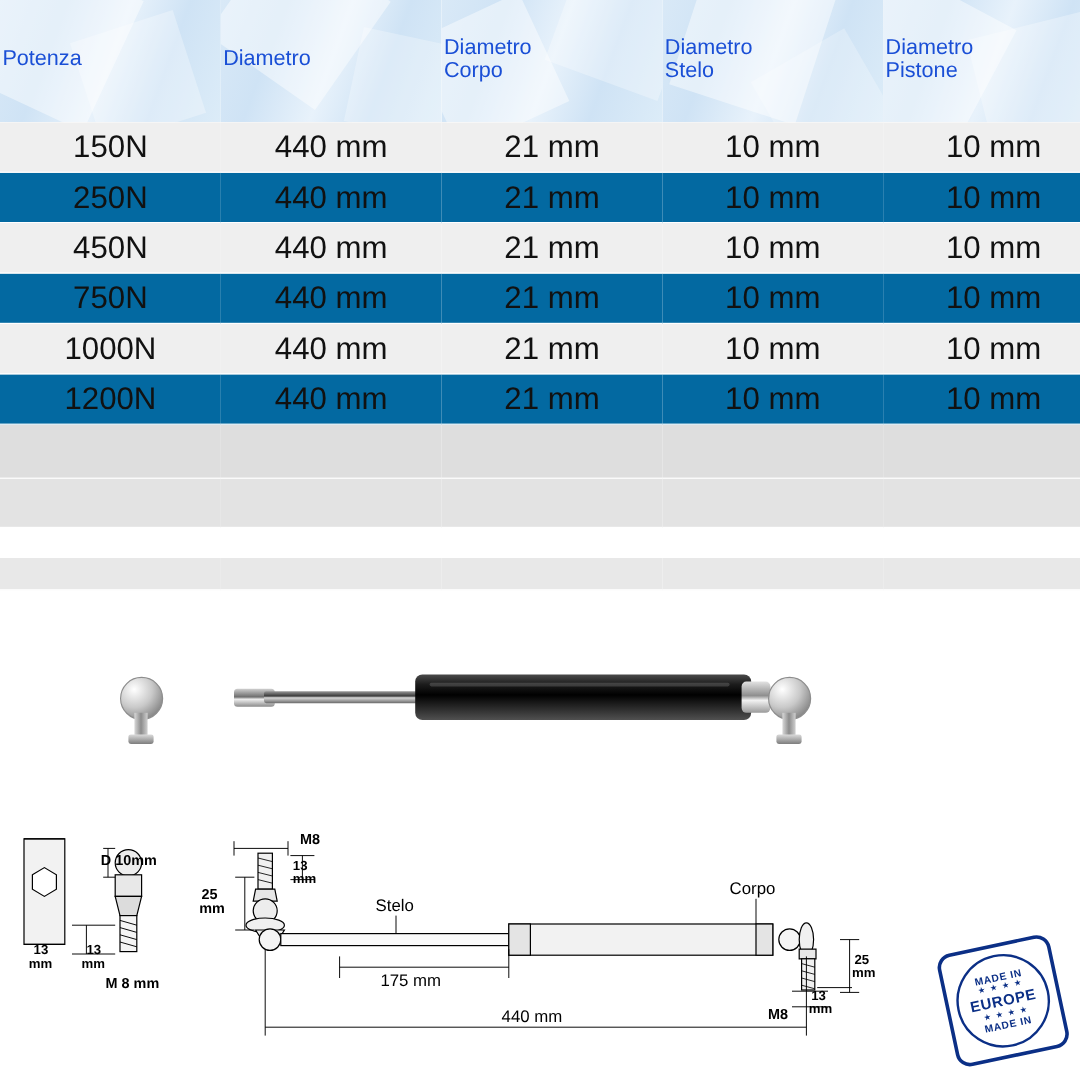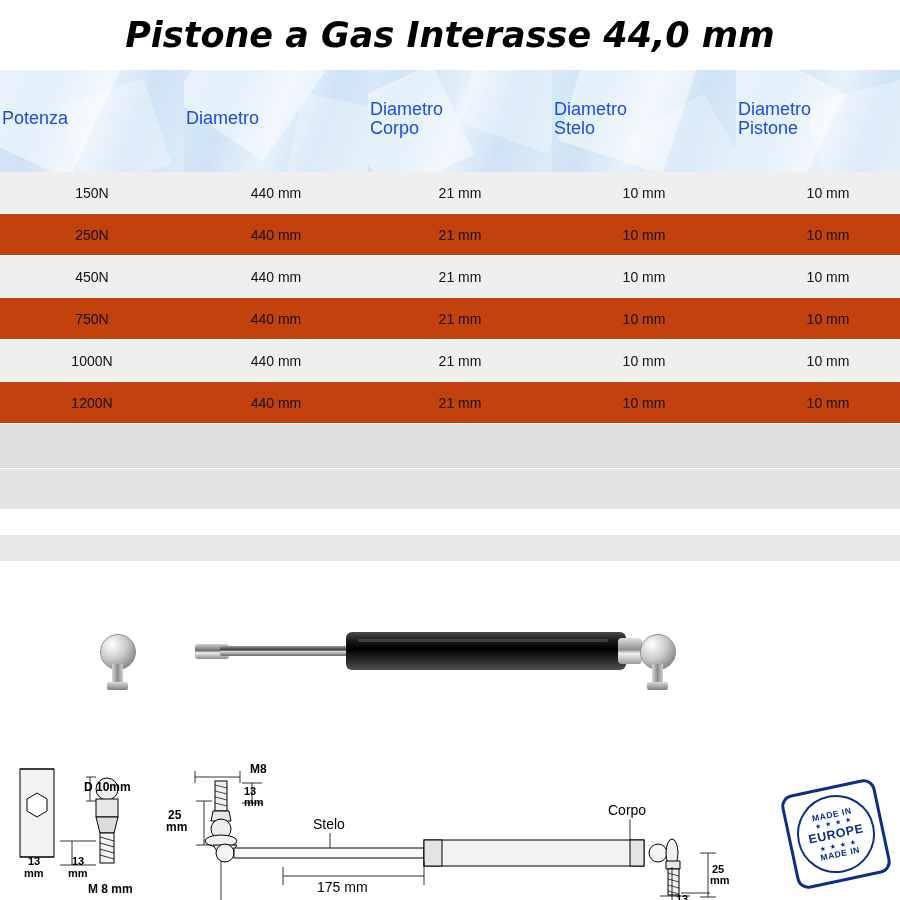--- a/index.html
+++ b/index.html
@@ -70,29 +70,29 @@
     position: absolute;
     display: block;
     background: rgba(255,255,255,0.45);
   }
   th .hdr-label {
     position: relative;
     z-index: 2;
   }
   table.spec td {
     font-family: "Liberation Sans", sans-serif;
-    font-size: 14px;
+    font-size: 26px;
     color: #111111;
     text-align: center;
     height: 41px;
     padding: 0;
     border-bottom: 1px solid #ffffff;
   }
   tr.row-odd td { background: #efefef; }
-  tr.row-even td { background: #c2410c; }
+  tr.row-even td { background: #0369a1; }
   tr.filler-a td { background: #dedede; height: 44px; }
   tr.filler-b td { background: #e3e3e3; height: 40px; }
   tr.filler-c td { background: #ffffff; height: 24px; }
   tr.filler-d td { background: #e8e8e8; height: 26px; }
   tr.filler-e td { background: #ffffff; height: 18px; }
 
   
   .photo-area {
     position: relative;
     width: 900px;
@@ -236,23 +236,20 @@
     color: #0b2f86;
     letter-spacing: 1px;
     line-height: 1;
   }
 </style>
 </head>
 <body>
 
 <div class="page">
 
-  <div class="title-bar">
-    <div class="title-text">Pistone a Gas Interasse  44,0 mm</div>
-  </div>
 
   <div class="table-wrap">
     <table class="spec">
       <thead>
         <tr>
           <th style="width:180px">
             <span class="hdr-bg">
               <span style="left:-20px;top:-30px;width:120px;height:120px;transform:rotate(25deg)"></span>
               <span style="left:70px;top:20px;width:90px;height:90px;transform:rotate(-18deg);background:rgba(255,255,255,0.3)"></span>
             </span>

